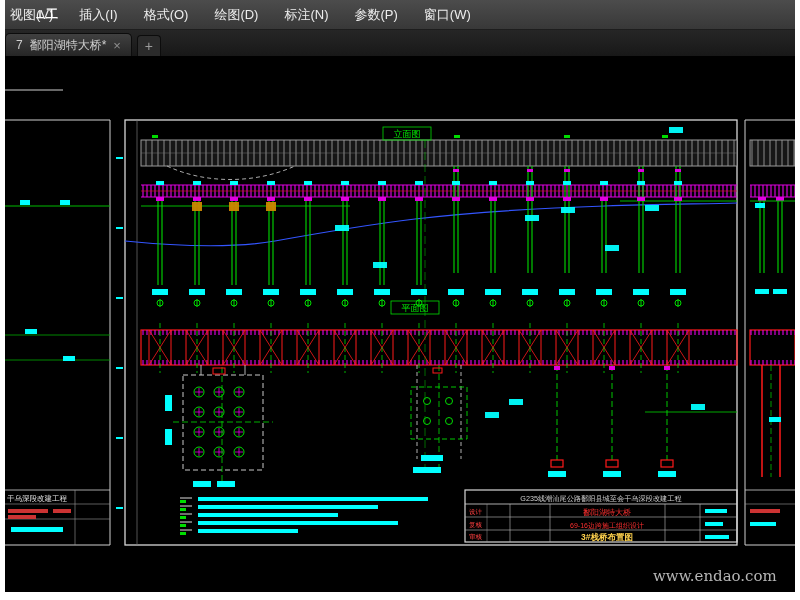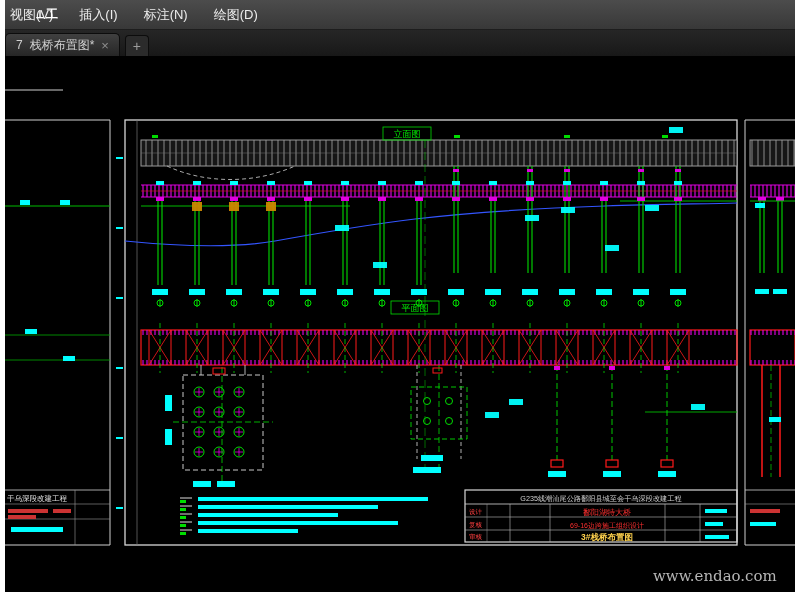--- a/index.html
+++ b/index.html
@@ -27,29 +27,32 @@
   .canvas svg{display:block;width:100%;height:100%}
 </style>
 </head>
 <body>
 
 <div class="app">
 
   <div class="menubar">
     <span class="menu-item">视图(V)</span>
     <span class="menu-item">插入(I)</span>
+    <span class="menu-item">格式(O)</span>
+    <span class="menu-item">绘图(D)</span>
     <span class="menu-item">标注(N)</span>
-    <span class="menu-item">绘图(D)</span>
+    <span class="menu-item">参数(P)</span>
+    <span class="menu-item">窗口(W)</span>
     <span class="artifact">⊥工</span>
   </div>
 
   <div class="tabbar">
     <div class="tab">
       <span>7</span>
-      <span>栈桥布置图*</span>
+      <span>鄱阳湖特大桥*</span>
       <span class="tab-close">×</span>
     </div>
     <div class="newtab">
       <span>+</span>
     </div>
   </div>
 
   <div class="canvas">
   <svg viewBox="0 0 790 535" preserveAspectRatio="none">
     <defs>

